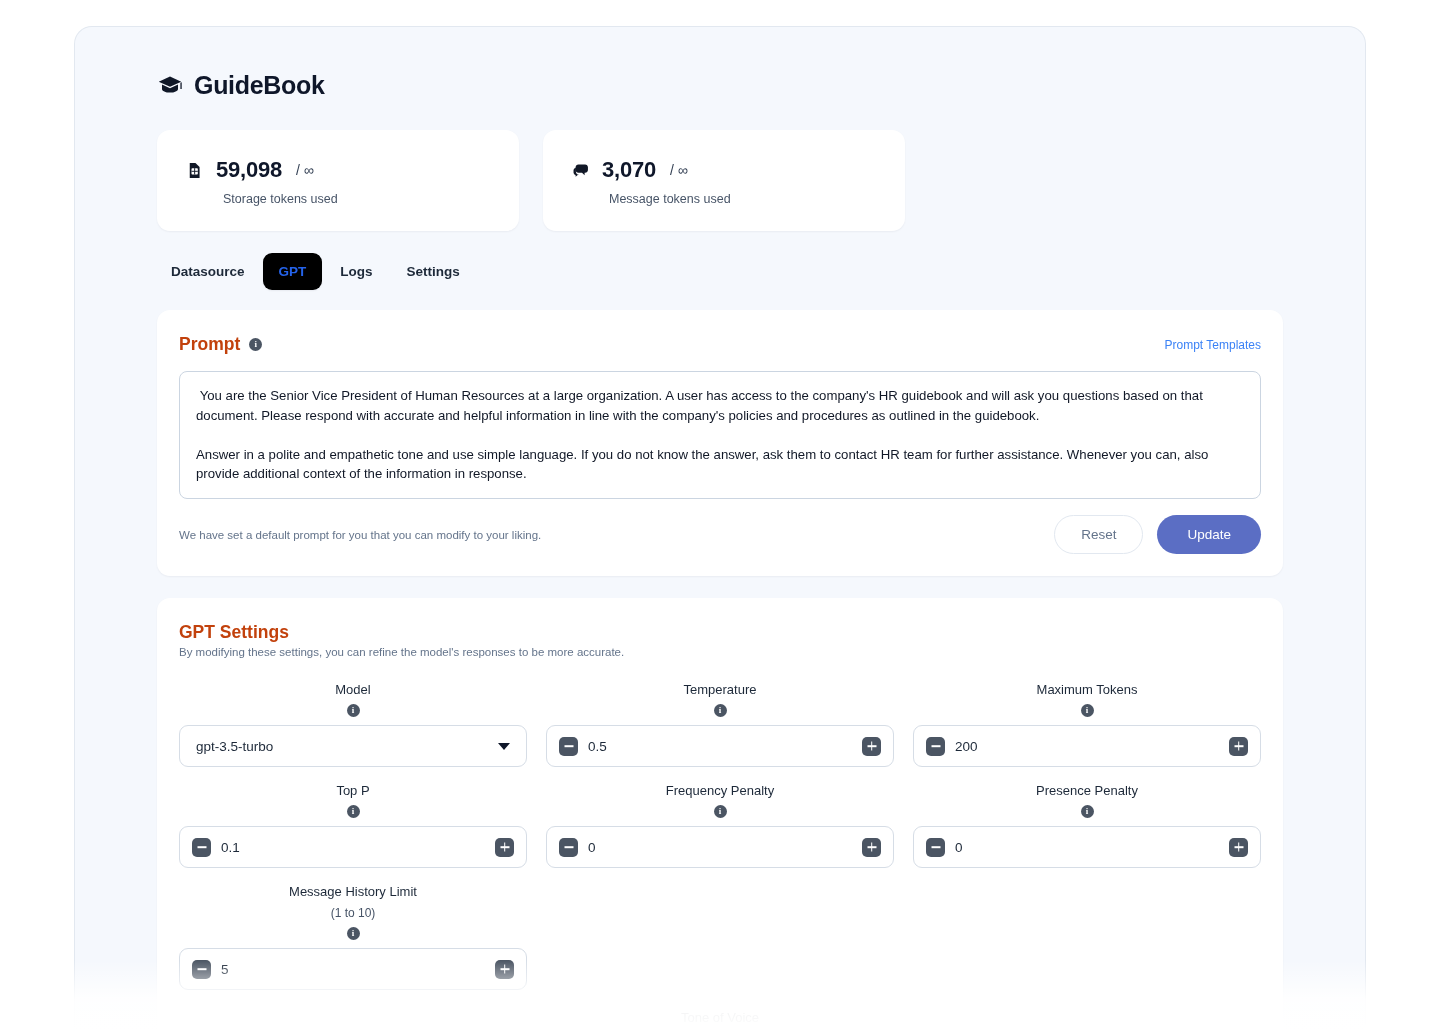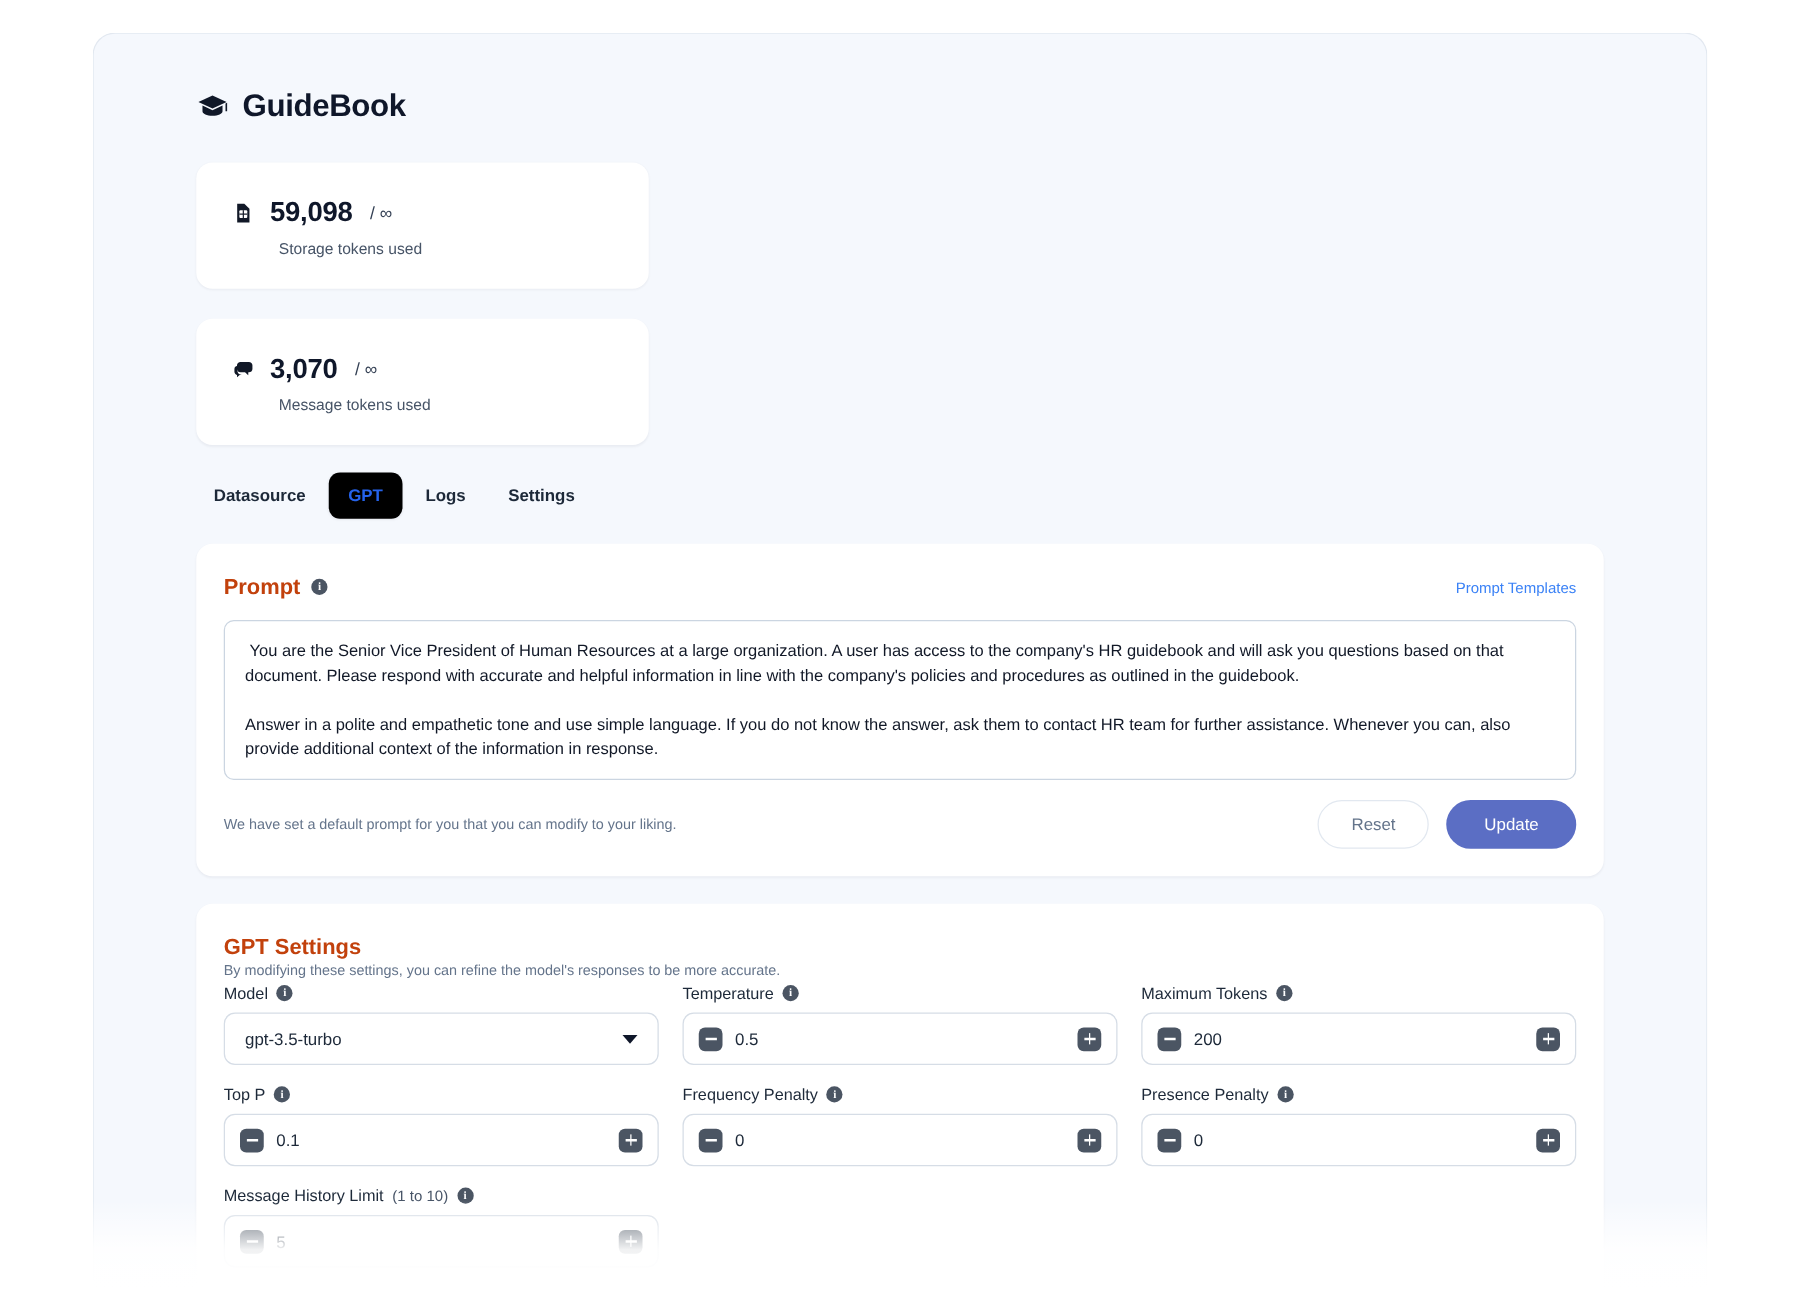--- a/index.html
+++ b/index.html
@@ -39,21 +39,21 @@
   }
   .brand-icon { display: block; color: #101828; }
   .brand-title {
     font-size: 25px;
     font-weight: bold;
     color: #0f172a;
     letter-spacing: -0.3px;
   }
 
   
-  .stats-row { display: flex; gap: 24px; margin-bottom: 22px; flex-direction: column; }
+  .stats-row { display: flex; gap: 24px; margin-bottom: 22px; }
 
   .stat-card {
     background: #ffffff;
     border-radius: 13px;
     padding: 27px 28px 25px 28px;
     box-shadow: 0 1px 2px rgba(16,24,40,0.05);
   }
   .stat-card.storage { width: 362px; }
   .stat-card.message { width: 362px; }
 
@@ -185,41 +185,42 @@
     padding: 11px 26px;
   }
   .btn-primary {
     background: #5b6ec4;
     color: #ffffff;
     padding: 12px 30px;
     font-weight: normal;
   }
 
   
-  .settings-head { margin-bottom: 4px; }
+  .settings-head { margin-bottom: 24px; }
   .settings-sub {
     font-size: 11.5px;
     color: #64748b;
     margin-top: 3px;
   }
 
   .field-grid {
     display: grid;
     grid-template-columns: repeat(3, 1fr);
     column-gap: 19px;
     row-gap: 16px;
   }
 
   .field-label {
     display: flex;
     align-items: center;
     gap: 7px;
     font-size: 13px;
     color: #1d2939;
     margin-bottom: 8px;
+    flex-direction: column;
   }
   .field-label .muted { color: #475467; font-size: 12px; }
 
   .control {
     height: 42px;
     border: 1px solid #d6dde6;
     border-radius: 9px;
     background: #ffffff;
     display: flex;
     align-items: center;

